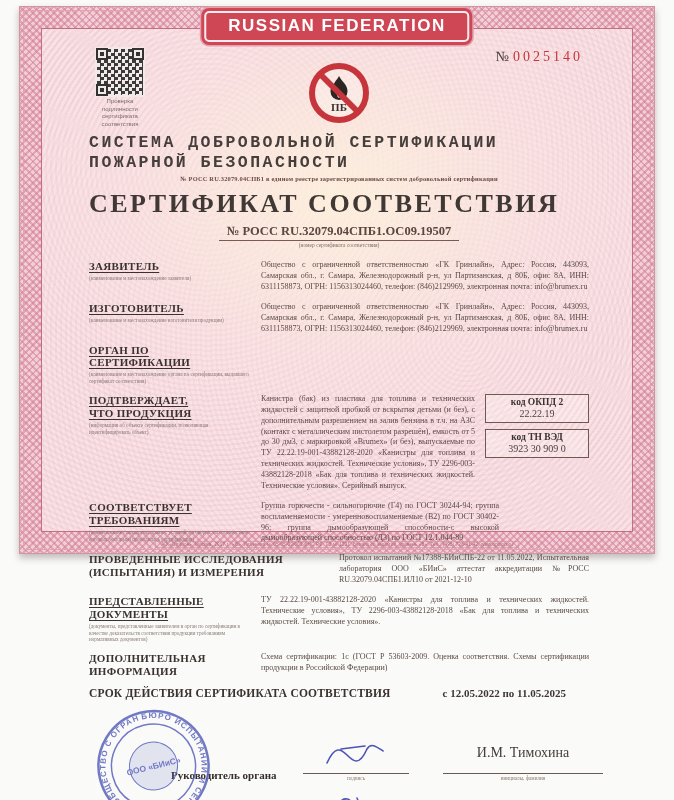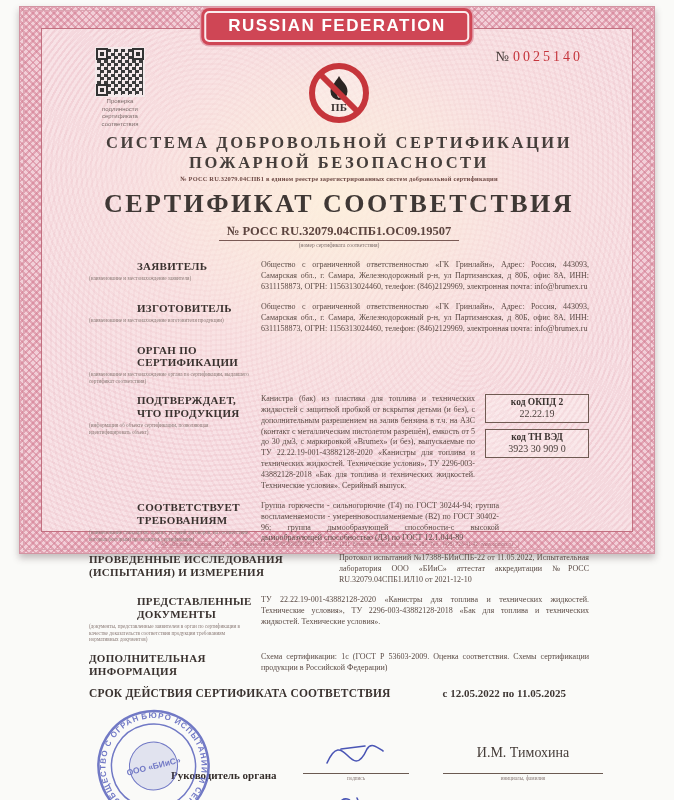--- a/index.html
+++ b/index.html
@@ -32,32 +32,32 @@
   .qr{width:46px;height:46px;margin:0 auto;position:relative;background:
       repeating-conic-gradient(#3b3b3b 0% 25%, #f4e9ea 0% 50%) 0 0/7px 7px;outline:2px solid #f4e9ea;}
   .fp{position:absolute;width:12px;height:12px;border:2.5px solid #333;background:#f4e9ea;}
   .fp::after{content:"";position:absolute;inset:2px;background:#333;}
   .fp.tl{left:-1px;top:-1px}.fp.tr{right:-1px;top:-1px}.fp.bl{left:-1px;bottom:-1px}
   .qr-caption{font-family:"Liberation Sans",sans-serif;font-size:6px;line-height:1.25;color:#7c6d6b;margin-top:3px;white-space:pre-line;}
   .cert-no{position:absolute;right:6px;top:8px;font-size:14px;color:#463c39;}
   .cert-no .digits{color:#c5353c;letter-spacing:3px;margin-left:4px;}
   .pb-sign{position:absolute;left:50%;top:20px;transform:translateX(-50%);}
 
-  .t-system{ text-align:center;font-weight:bold;font-size:16.5px;letter-spacing:2.5px;color:#453e3b;line-height:1.22;}
+  .t-system{ text-align:left;font-weight:bold;font-size:16.5px;letter-spacing:2.5px;color:#453e3b;line-height:1.22;font-family:Liberation Mono, monospace;}
   .t-registry{text-align:center;font-weight:bold;font-size:6.4px;color:#6d4944;letter-spacing:.2px;margin-top:2px;}
-  .t-cert{text-align:center;font-weight:bold;font-size:26px;letter-spacing:2.5px;color:#3f3835;margin-top:7px;}
+  .t-cert{font-weight:bold;font-size:26px;letter-spacing:2.5px;color:#3f3835;margin-top:7px;}
   .t-certnum{text-align:center;margin-top:2px;}
   .t-certnum .num{display:inline-block;font-weight:bold;font-size:12.5px;color:#5d4540;border-bottom:1px solid #7a5a55;padding:0 8px 1px;}
   .t-certnum .note{font-size:5.5px;color:#7c6d6b;margin-top:1px;}
 
   .sections{margin-top:12px;}
   .row{display:flex;margin-bottom:9px;}
   .label-col{width:172px;flex:0 0 172px;padding-right:10px;}
   .sec-label{font-weight:bold;font-size:11px;color:#3a322f;letter-spacing:.3px;line-height:1.18;white-space:pre-line;}
-  .u{text-underline-offset:2px;margin-left:48px;}
+  .u{text-decoration:underline;text-underline-offset:2px;}
   .sec-sub{font-size:5.2px;color:#8a7a76;line-height:1.3;margin-top:2px;white-space:pre-line;}
   .body-col{flex:1;font-size:8px;line-height:1.36;color:#5a4a44;text-align:justify;white-space:pre-line;}
   .body-narrow{max-width:238px;}
   .codes{flex:0 0 104px;margin-left:10px;}
   .code-box{border:1px solid #6f5a52;padding:2px 3px 3px;text-align:center;margin-bottom:6px;background:rgba(255,250,246,.25);}
   .code-label{font-weight:bold;font-size:9.5px;color:#3a322f;}
   .code-value{font-size:10px;color:#4b403c;margin-top:1px;}
 
   .validity-row{display:flex;margin-top:4px;margin-bottom:4px;align-items:flex-end;}
   .validity-label{font-weight:bold;font-size:11.5px;color:#3a322f;letter-spacing:.2px;}

